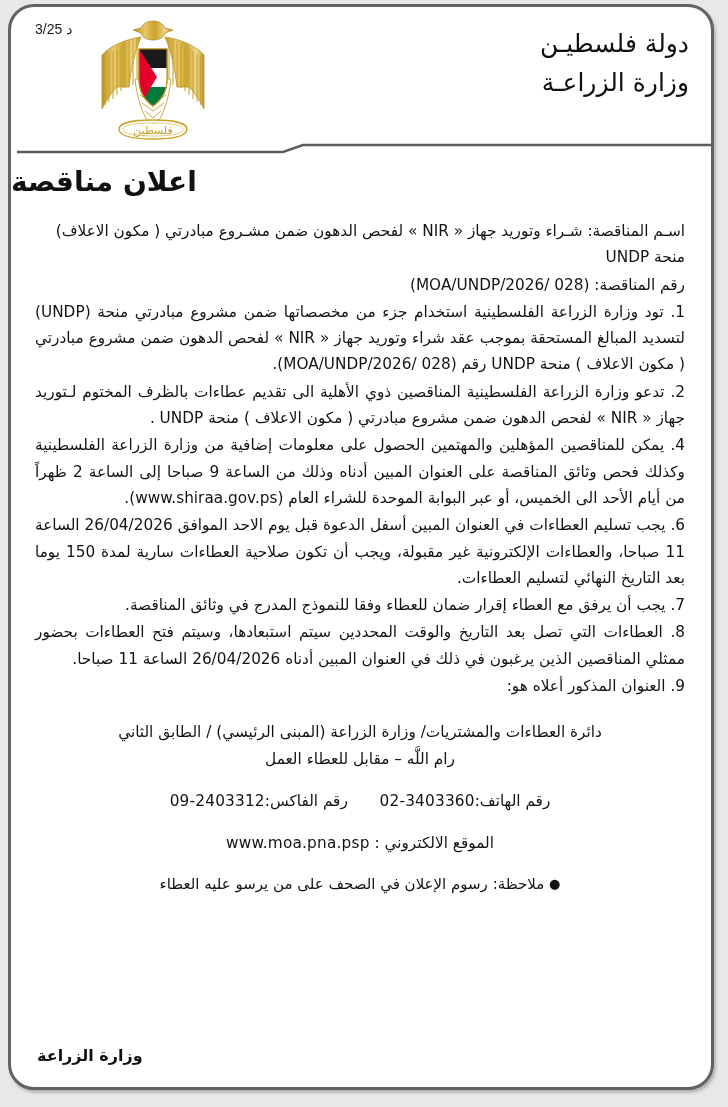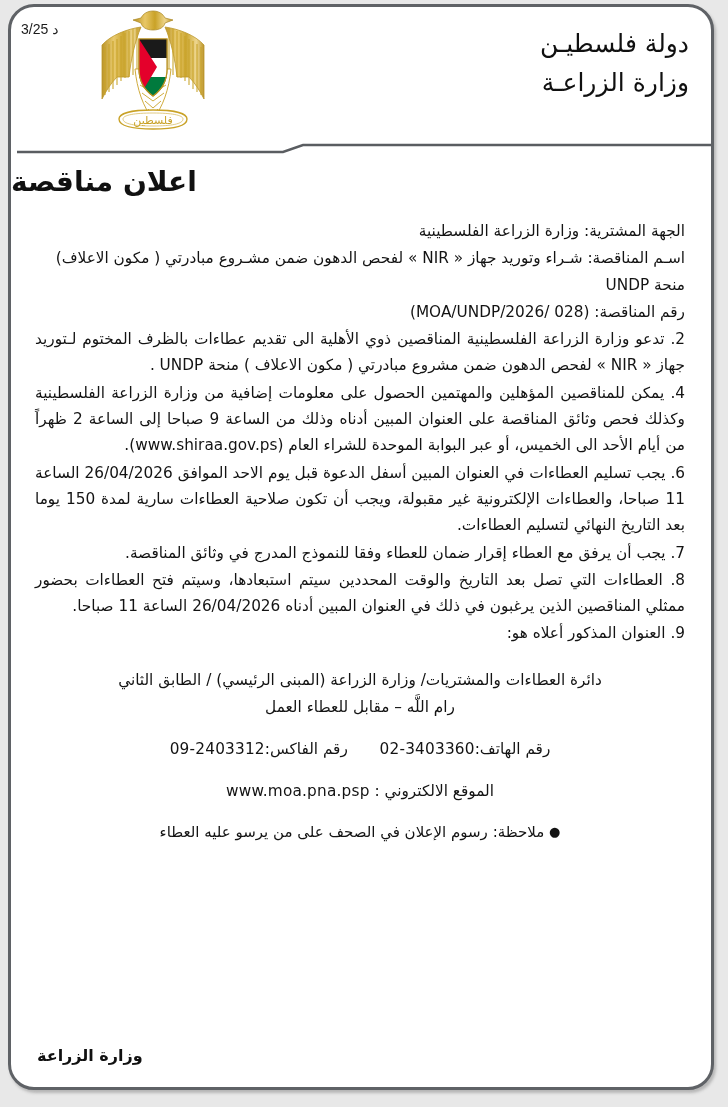--- a/index.html
+++ b/index.html
@@ -31,34 +31,34 @@
 
   
   .header {
     position: relative;
     height: 140px;
   }
 
   .doc-ref {
     position: absolute;
     right: 0;
-    left: 10px;
+    left: 24px;
     top: 14px;
     text-align: left;
     direction: rtl;
     font-size: 14px;
     color: #1b1b1b;
     font-family: "Liberation Sans", sans-serif;
     letter-spacing: 0.3px;
   }
 
   .emblem {
     position: absolute;
     left: 78px;
-    top: 0;
+    top: 10px;
     width: 128px;
     height: 134px;
   }
   .emblem svg { display: block; width: 100%; height: 100%; }
 
   .ministry-block {
     position: absolute;
     right: 22px;
     top: 18px;
     text-align: right;
@@ -242,24 +242,24 @@
       <svg viewBox="0 0 700 26" preserveAspectRatio="none" xmlns="http://www.w3.org/2000/svg">
         <path d="M6 19 L272 19 L292 12 L700 12" fill="none" stroke="#5a5d61" stroke-width="2.4"></path>
       </svg>
     </div>
   </div>
 
   <div class="doc-title">اعلان مناقصة</div>
 
   <div class="body-wrap">
 
-    <p class="meta-line">الجهة المشترية: وزارة الزراعة الفلسطينية</p>
     <p class="meta-line">اسـم المناقصة: شـراء وتوريد جهاز « NIR » لفحص الدهون ضمن مشـروع مبادرتي ( مكون الاعلاف) منحة UNDP</p>
     <p class="meta-line">رقم المناقصة: (MOA/UNDP/2026/ 028)</p>
 
+    <p class="clause">1. تود وزارة الزراعة الفلسطينية استخدام جزء من مخصصاتها ضمن مشروع مبادرتي منحة (UNDP) لتسديد المبالغ المستحقة بموجب عقد شراء وتوريد جهاز « NIR » لفحص الدهون ضمن مشروع مبادرتي ( مكون الاعلاف ) منحة UNDP رقم (MOA/UNDP/2026/ 028).</p>
     <p class="clause">2. تدعو وزارة الزراعة الفلسطينية المناقصين ذوي الأهلية الى تقديم عطاءات بالظرف المختوم لـتوريد جهاز « NIR » لفحص الدهون ضمن مشروع مبادرتي ( مكون الاعلاف ) منحة UNDP .</p>
     <p class="clause">4. يمكن للمناقصين المؤهلين والمهتمين الحصول على معلومات إضافية من وزارة الزراعة الفلسطينية وكذلك فحص وثائق المناقصة على العنوان المبين أدناه وذلك من الساعة 9 صباحا إلى الساعة 2 ظهراً من أيام الأحد الى الخميس، أو عبر البوابة الموحدة للشراء العام (www.shiraa.gov.ps).</p>
     <p class="clause">6. يجب تسليم العطاءات في العنوان المبين أسفل الدعوة قبل يوم الاحد الموافق 26/04/2026 الساعة 11 صباحا، والعطاءات الإلكترونية غير مقبولة، ويجب أن تكون صلاحية العطاءات سارية لمدة 150 يوما بعد التاريخ النهائي لتسليم العطاءات.</p>
     <p class="clause">7. يجب أن يرفق مع العطاء إقرار ضمان للعطاء وفقا للنموذج المدرج في وثائق المناقصة.</p>
     <p class="clause">8. العطاءات التي تصل بعد التاريخ والوقت المحددين سيتم استبعادها، وسيتم فتح العطاءات بحضور ممثلي المناقصين الذين يرغبون في ذلك في العنوان المبين أدناه 26/04/2026  الساعة 11 صباحا.</p>
     <p class="clause">9. العنوان المذكور أعلاه هو:</p>
 
     <div class="addr-block">
       <p class="addr-line">دائرة العطاءات والمشتريات/ وزارة الزراعة (المبنى الرئيسي) / الطابق الثاني</p>
       <p class="addr-line">رام اللَّه – مقابل للعطاء العمل</p>

